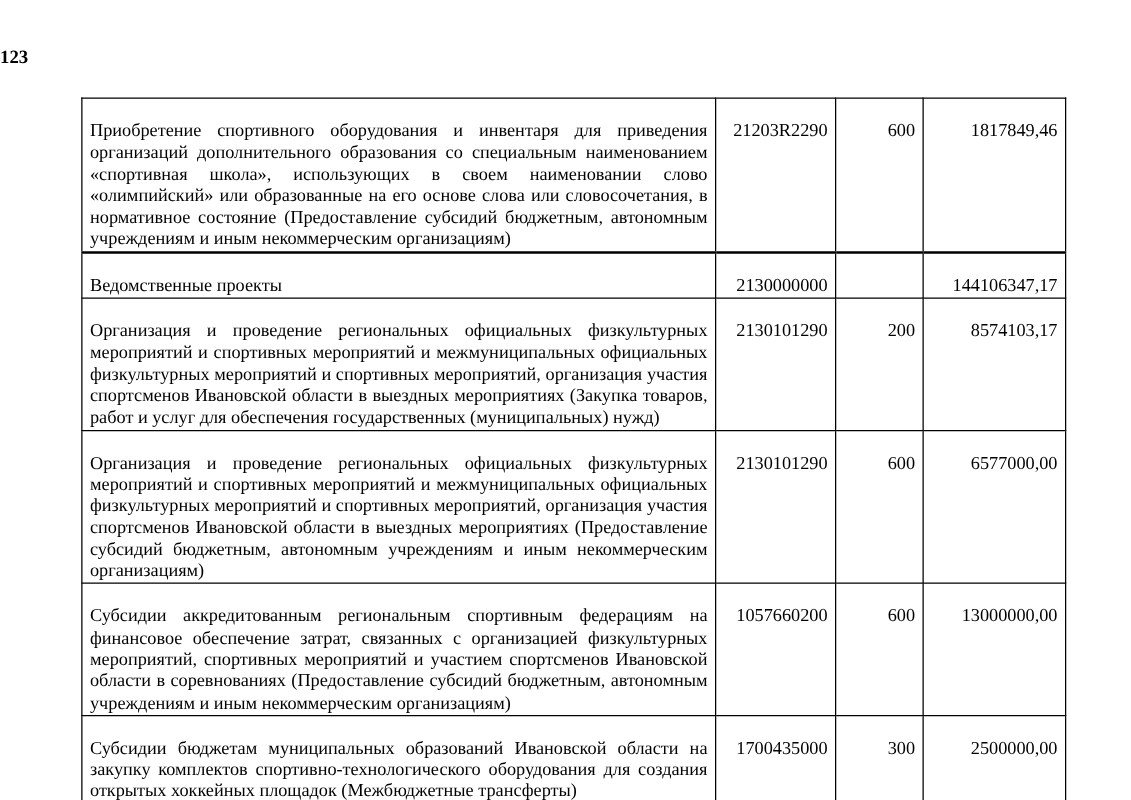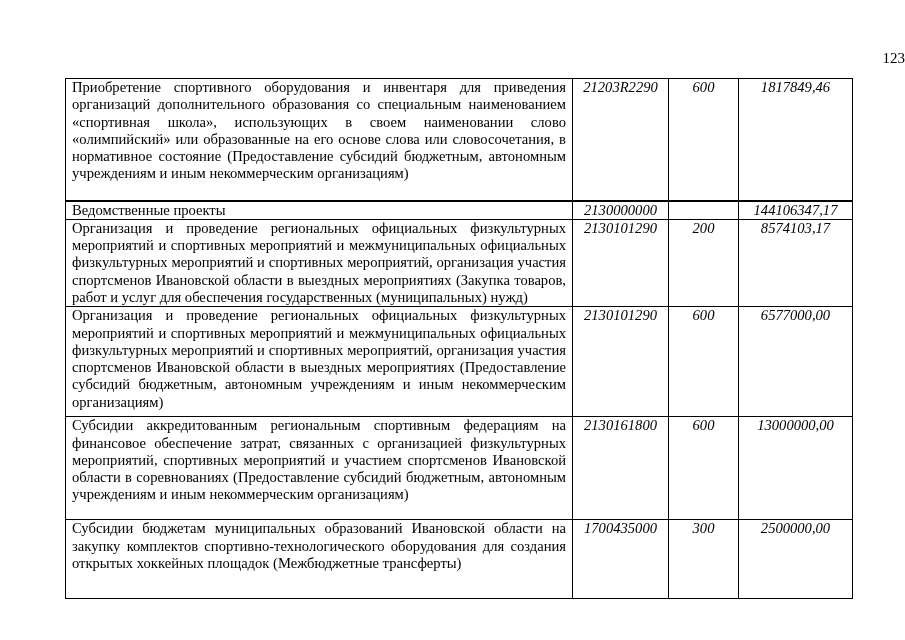--- a/index.html
+++ b/index.html
@@ -6,42 +6,43 @@
   body {
     width: 905px; height: 640px;
     background: #ffffff;
     position: relative;
     font-family: "Liberation Serif", serif;
     color: #000;
     overflow: hidden;
   }
   .page-number {
     position: absolute;
-    top: 50px; left: 0;
+    top: 38px; left: 0;
     width: 100%;
-    text-align: right;
+    text-align: left;
     font-size: 15px;
+    font-weight: bold;
   }
   table.budget {
     position: absolute;
     left: 65px; top: 78px;
     width: 787px;
     border-collapse: collapse;
     table-layout: fixed;
   }
   table.budget td {
     border: 1px solid #000;
     vertical-align: top;
     font-size: 14.6px;
     line-height: 17.3px;
-    padding: 0 6px 0 6px;
+    padding: 18px 6px 0 6px;
     overflow: hidden;
   }
   .c-name   { text-align: justify; }
-  .c-code, .c-group, .c-amount { text-align: center; font-style: italic; }
+  .c-code, .c-group, .c-amount { text-align: right; }
   
   tbody tr:nth-child(2) td, tbody tr:nth-child(7) td { border-top-width: 2px; }
   tbody tr:nth-child(1) { height: 122px; }
   tbody tr:nth-child(2) { height: 15px; }
   tbody tr:nth-child(3) { height: 19px; }
   tbody tr:nth-child(4) { height: 110px; }
   tbody tr:nth-child(5) { height: 103px; }
   tbody tr:nth-child(6) { height: 79px; }
   tbody tr:nth-child(7) { height: 52px; margin-left: 27px; }
 </style>
@@ -82,21 +83,21 @@
 
   <tr>
     <td class="c-name">Организация и проведение региональных официальных физкультурных мероприятий и спортивных мероприятий и межмуниципальных официальных физкультурных мероприятий и спортивных мероприятий, организация участия спортсменов Ивановской области в выездных мероприятиях (Предоставление субсидий бюджетным, автономным учреждениям и иным некоммерческим организациям)</td>
     <td class="c-code">2130101290</td>
     <td class="c-group">600</td>
     <td class="c-amount">6577000,00</td>
   </tr>
 
   <tr>
     <td class="c-name">Субсидии аккредитованным региональным спортивным федерациям на финансовое обеспечение затрат, связанных с организацией физкультурных мероприятий, спортивных мероприятий и участием спортсменов Ивановской области в соревнованиях (Предоставление субсидий бюджетным, автономным учреждениям и иным некоммерческим организациям)</td>
-    <td class="c-code">2130161800</td>
+    <td class="c-code">1057660200</td>
     <td class="c-group">600</td>
     <td class="c-amount">13000000,00</td>
   </tr>
 
   <tr>
     <td class="c-name">Субсидии бюджетам муниципальных образований Ивановской области на закупку комплектов спортивно-технологического оборудования для создания открытых хоккейных площадок (Межбюджетные трансферты)</td>
     <td class="c-code">1700435000</td>
     <td class="c-group">300</td>
     <td class="c-amount">2500000,00</td>
   </tr>

